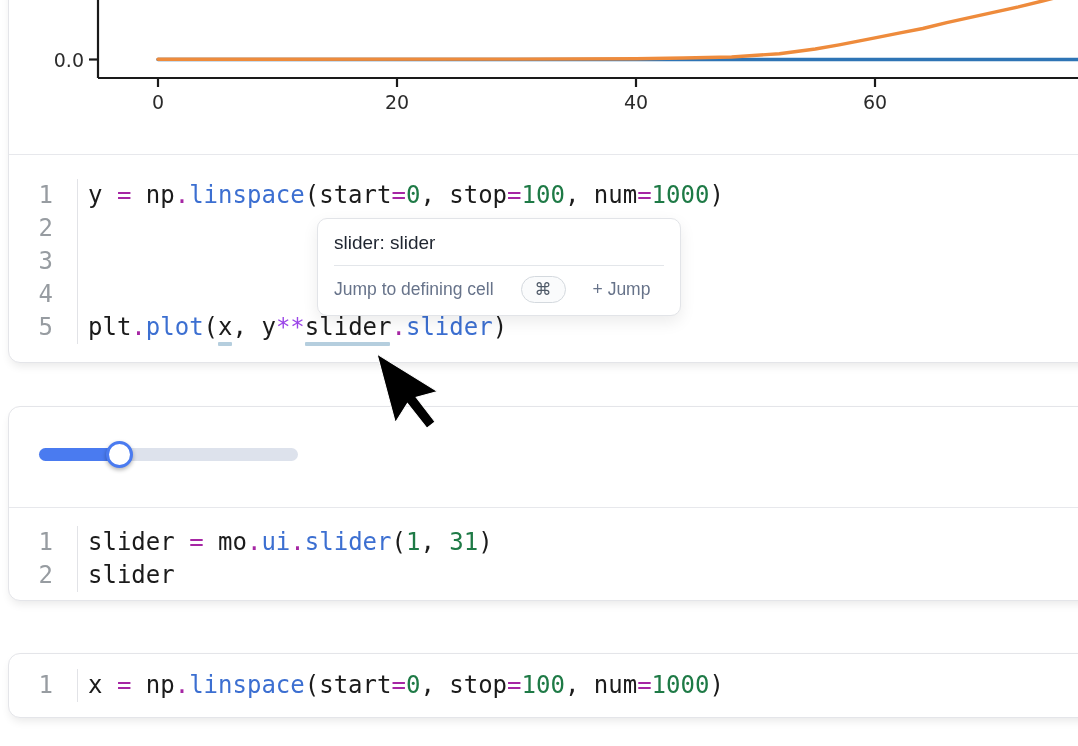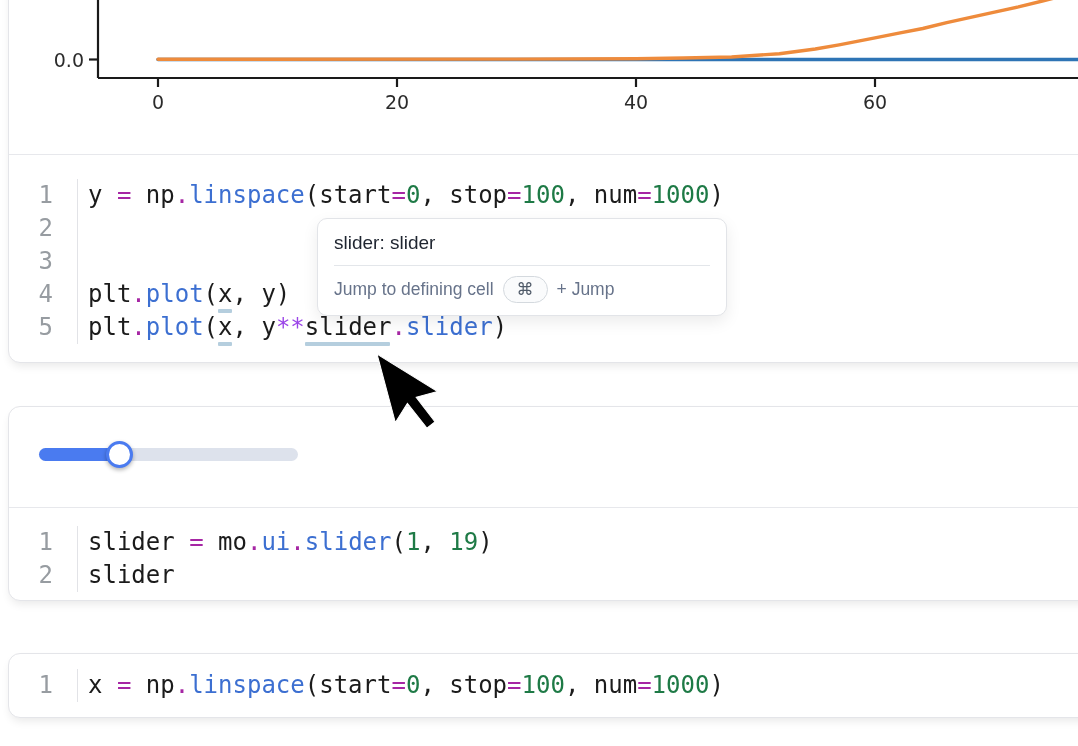--- a/index.html
+++ b/index.html
@@ -61,28 +61,28 @@
     background:#4a7bf0;
   }
   .slider-thumb{
     position:absolute;top:-7px;width:27px;height:27px;box-sizing:border-box;
     border-radius:50%;background:#fff;border:3px solid #4a7bf0;
     box-shadow:0 2px 4px rgba(0,0,0,0.3);
   }
 
   
   .tooltip{
-    position:absolute;left:317px;top:218px;width:410px;box-sizing:border-box;
+    position:absolute;left:317px;top:218px;width:364px;box-sizing:border-box;
     background:#fff;border:1px solid #e2e4e8;border-radius:10px;
     box-shadow:0 6px 16px rgba(0,0,0,0.08);
     padding:13px 16px 12px 16px;z-index:5;
   }
   .tooltip-title{font-size:19px;color:#1f2530;line-height:22px;}
   .tooltip-divider{border:none;border-top:1px solid #e3e6ea;margin:11px 0 10px 0;}
-  .tooltip-footer{display:flex;align-items:center;gap:9px;color:#67738a;font-size:17.5px;}
+  .tooltip-footer{display:flex;align-items:center;gap:27px;color:#67738a;font-size:17.5px;}
   .kbd{
     display:inline-flex;align-items:center;justify-content:center;
     width:45px;height:27px;border:1.5px solid #d4d9de;border-radius:14px;
     background:#fafbfc;color:#4f5a68;font-size:17px;box-sizing:border-box;
   }
 
   .cursor-svg{position:absolute;left:377px;top:354px;overflow:visible;z-index:9;}
   .chart-svg{position:absolute;left:0;top:0;}
 </style>
 </head>
@@ -115,21 +115,20 @@
       <div class="cl">
         <span class="gut">2</span>
         <span class="ct"></span>
       </div>
       <div class="cl">
         <span class="gut">3</span>
         <span class="ct"></span>
       </div>
       <div class="cl">
         <span class="gut">4</span>
-        <span class="ct"><span class="tok-pl">plt</span><span class="tok-op">.</span><span class="tok-fn">plot</span><span class="tok-pl">(</span><span class="tok-ul">x</span><span class="tok-pl">, y)</span></span>
       </div>
       <div class="cl">
         <span class="gut">5</span>
         <span class="ct"><span class="tok-pl">plt</span><span class="tok-op">.</span><span class="tok-fn">plot</span><span class="tok-pl">(</span><span class="tok-ul">x</span><span class="tok-pl">, y</span><span class="tok-pow">**</span><span class="tok-ul">slider</span><span class="tok-op">.</span><span class="tok-fn">slider</span><span class="tok-pl">)</span></span>
       </div>
     </div>
 </div>
 
 <div class="tooltip">
   <div class="tooltip-title">slider: slider</div>
@@ -152,21 +151,21 @@
 <div class="cell" id="cell-slider">
   <div class="output-area">
     <div class="slider-track" id="slider-track">
       <div class="slider-fill" id="slider-fill" style="width: 31%;"></div>
       <div class="slider-thumb" id="slider-thumb" style="left: calc(31% - 13.5px);"></div>
     </div>
   </div>
   <div class="code">
       <div class="cl">
         <span class="gut">1</span>
-        <span class="ct"><span class="tok-pl">slider </span><span class="tok-op">=</span><span class="tok-pl"> mo</span><span class="tok-op">.</span><span class="tok-fn">ui</span><span class="tok-op">.</span><span class="tok-fn">slider</span><span class="tok-pl">(</span><span class="tok-num">1</span><span class="tok-pl">, </span><span class="tok-num">19</span><span class="tok-pl">)</span></span>
+        <span class="ct"><span class="tok-pl">slider </span><span class="tok-op">=</span><span class="tok-pl"> mo</span><span class="tok-op">.</span><span class="tok-fn">ui</span><span class="tok-op">.</span><span class="tok-fn">slider</span><span class="tok-pl">(</span><span class="tok-num">1</span><span class="tok-pl">, </span><span class="tok-num">31</span><span class="tok-pl">)</span></span>
       </div>
       <div class="cl">
         <span class="gut">2</span>
         <span class="ct"><span class="tok-pl">slider</span></span>
       </div>
     </div>
 </div>
 
 <div class="cell" id="cell-x">
   <div class="code">

